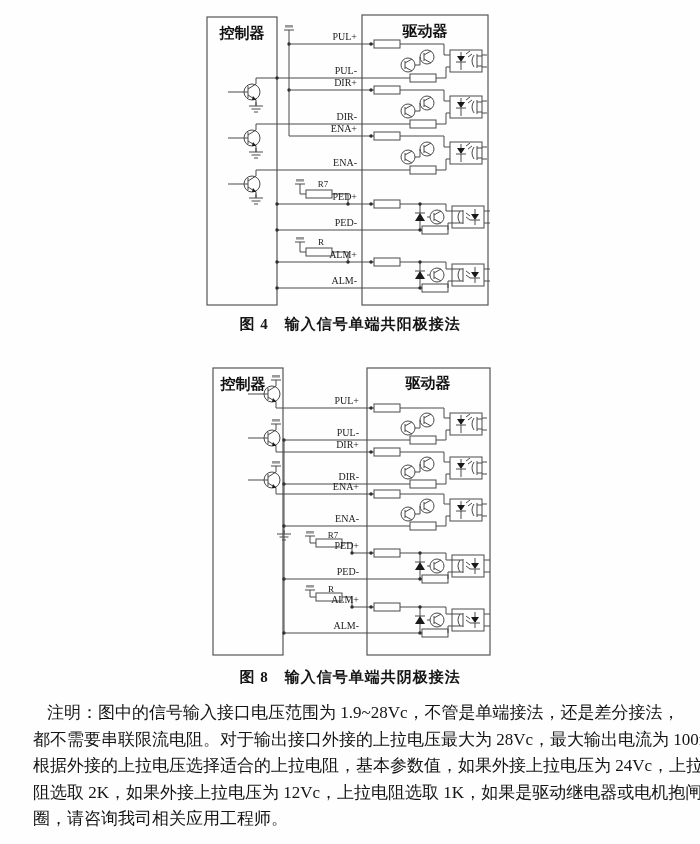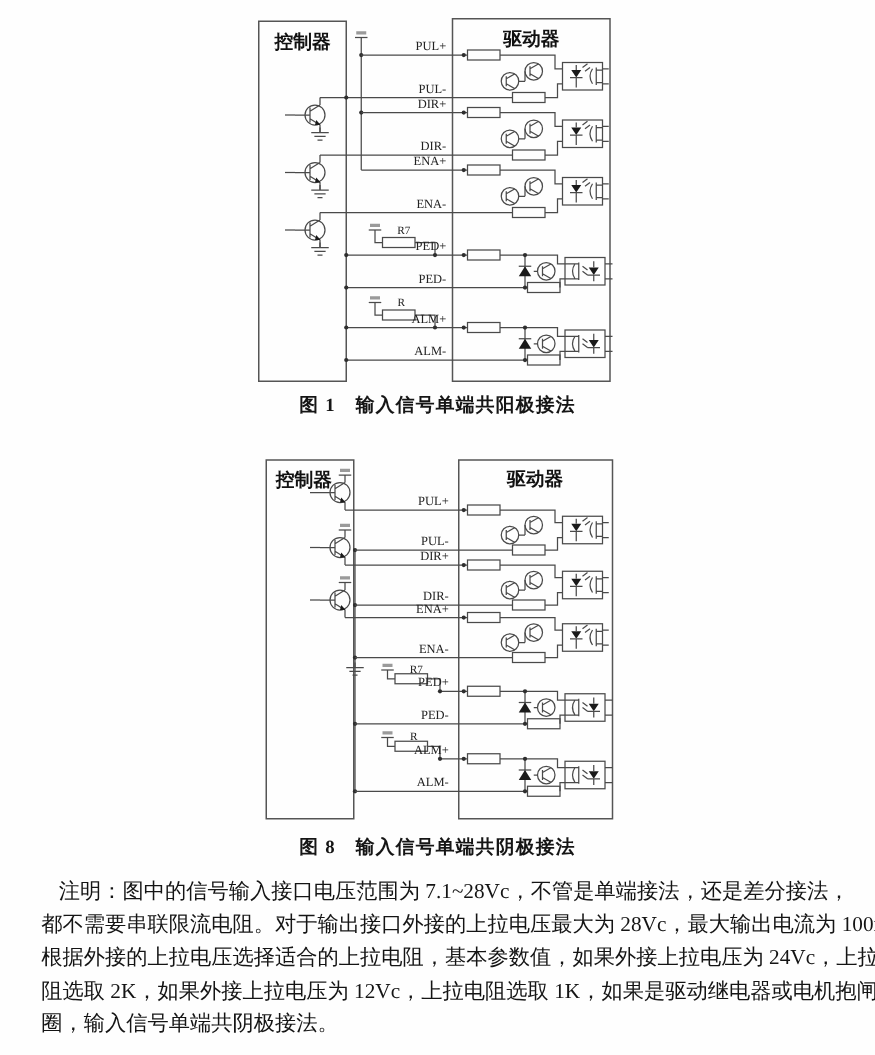--- a/index.html
+++ b/index.html
@@ -171,21 +171,21 @@
       <text class="siglabel" x="357" y="120" text-anchor="end">DIR-</text>
       <text class="siglabel" x="357" y="132" text-anchor="end">ENA+</text>
       <text class="siglabel" x="357" y="166" text-anchor="end">ENA-</text>
       <text class="siglabel" x="357" y="200" text-anchor="end">PED+</text>
       <text class="siglabel" x="357" y="226" text-anchor="end">PED-</text>
       <text class="siglabel" x="357" y="258" text-anchor="end">ALM+</text>
       <text class="siglabel" x="357" y="284" text-anchor="end">ALM-</text>
     </g>
   </svg>
 
-  <div class="caption caption-fig4">图 1　输入信号单端共阳极接法</div>
+  <div class="caption caption-fig4">图 4　输入信号单端共阳极接法</div>
 
   <svg width="700" height="310" viewBox="0 350 700 310" style="top:350px">
 
     <rect class="box" x="213" y="368" width="70" height="287"></rect>
     <text class="boxlabel" x="243" y="389" text-anchor="middle">控制器</text>
 
     <rect class="box" x="367" y="368" width="123" height="287"></rect>
     <text class="boxlabel" x="428" y="388" text-anchor="middle">驱动器</text>
 
     <g>
@@ -247,20 +247,20 @@
       <text class="siglabel" x="359" y="549" text-anchor="end">PED+</text>
       <text class="siglabel" x="359" y="575" text-anchor="end">PED-</text>
       <text class="siglabel" x="359" y="603" text-anchor="end">ALM+</text>
       <text class="siglabel" x="359" y="629" text-anchor="end">ALM-</text>
     </g>
   </svg>
 
   <div class="caption caption-fig5">图 8　输入信号单端共阴极接法</div>
 
   <div class="note">
-    <div class="note-line indent">注明：图中的信号输入接口电压范围为 7.1~28Vc，不管是单端接法，还是差分接法，</div>
+    <div class="note-line indent">注明：图中的信号输入接口电压范围为 1.9~28Vc，不管是单端接法，还是差分接法，</div>
     <div class="note-line">都不需要串联限流电阻。对于输出接口外接的上拉电压最大为 28Vc，最大输出电流为 100mA，</div>
     <div class="note-line">根据外接的上拉电压选择适合的上拉电阻，基本参数值，如果外接上拉电压为 24Vc，上拉电</div>
     <div class="note-line">阻选取 2K，如果外接上拉电压为 12Vc，上拉电阻选取 1K，如果是驱动继电器或电机抱闸线</div>
-    <div class="note-line">圈，输入信号单端共阴极接法。</div>
+    <div class="note-line">圈，请咨询我司相关应用工程师。</div>
   </div>
 
 </div>
 
 </body></html>

